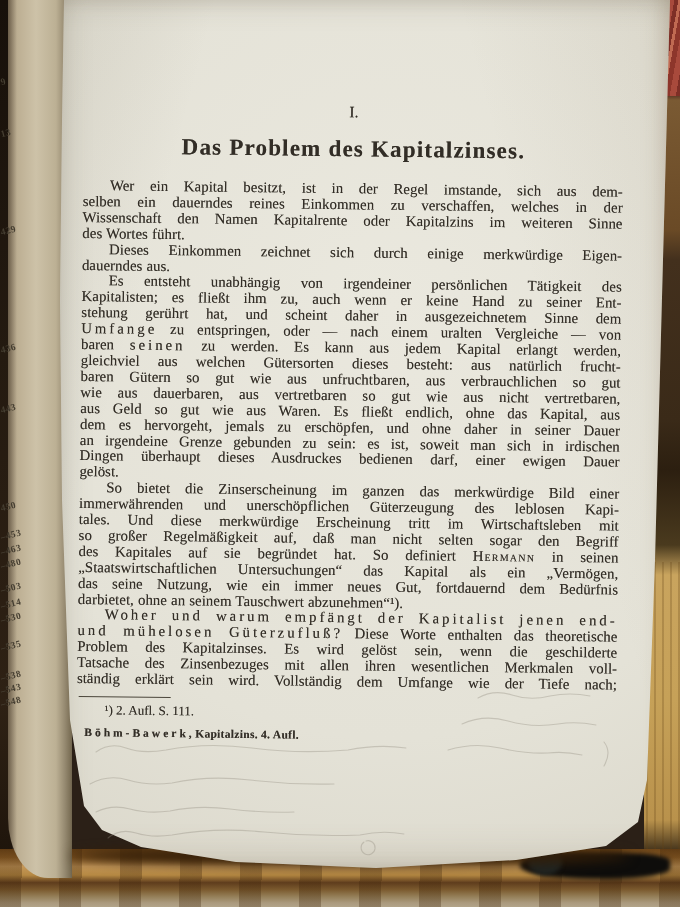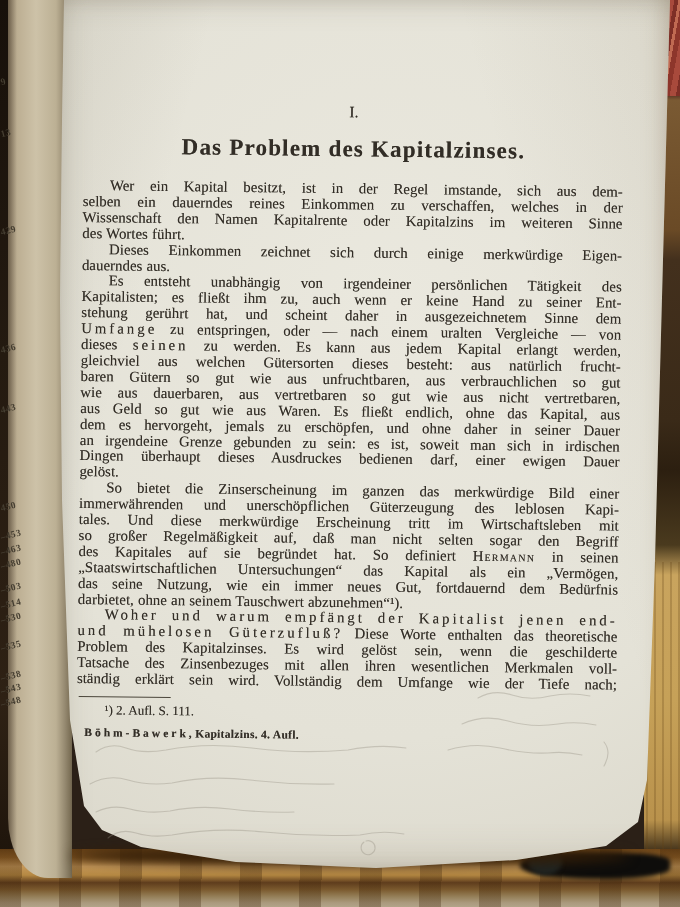--- a/index.html
+++ b/index.html
@@ -135,21 +135,21 @@
           </div>
           <div class="para">
             <div class="line first"><span>Dieses Einkommen zeichnet sich durch einige merkwürdige Eigen-</span></div>
             <div class="line noj"><span>dauerndes aus.</span></div>
           </div>
           <div class="para">
             <div class="line first"><span>Es entsteht unabhängig von irgendeiner persönlichen Tätigkeit des</span></div>
             <div class="line"><span>Kapitalisten; es fließt ihm zu, auch wenn er keine Hand zu seiner Ent-</span></div>
             <div class="line"><span>stehung gerührt hat, und scheint daher in ausgezeichnetem Sinne dem</span></div>
             <div class="line"><span class="sperr">Umfange</span><span> zu entspringen, oder — nach einem uralten Vergleiche — von</span></div>
-            <div class="line"><span>dieses </span><span class="sperr">seinen</span><span> zu werden. Es kann aus jedem Kapital erlangt werden,</span></div>
+            <div class="line"><span>baren </span><span class="sperr">seinen</span><span> zu werden. Es kann aus jedem Kapital erlangt werden,</span></div>
             <div class="line"><span>gleichviel aus welchen Gütersorten dieses besteht: aus natürlich frucht-</span></div>
             <div class="line"><span>baren Gütern so gut wie aus unfruchtbaren, aus verbrauchlichen so gut</span></div>
             <div class="line"><span>wie aus dauerbaren, aus vertretbaren so gut wie aus nicht vertretbaren,</span></div>
             <div class="line"><span>aus Geld so gut wie aus Waren. Es fließt endlich, ohne das Kapital, aus</span></div>
             <div class="line"><span>dem es hervorgeht, jemals zu erschöpfen, und ohne daher in seiner Dauer</span></div>
             <div class="line"><span>an irgendeine Grenze gebunden zu sein: es ist, soweit man sich in irdischen</span></div>
             <div class="line"><span>Dingen überhaupt dieses Ausdruckes bedienen darf, einer ewigen Dauer</span></div>
             <div class="line noj"><span>gelöst.</span></div>
           </div>
           <div class="para">

